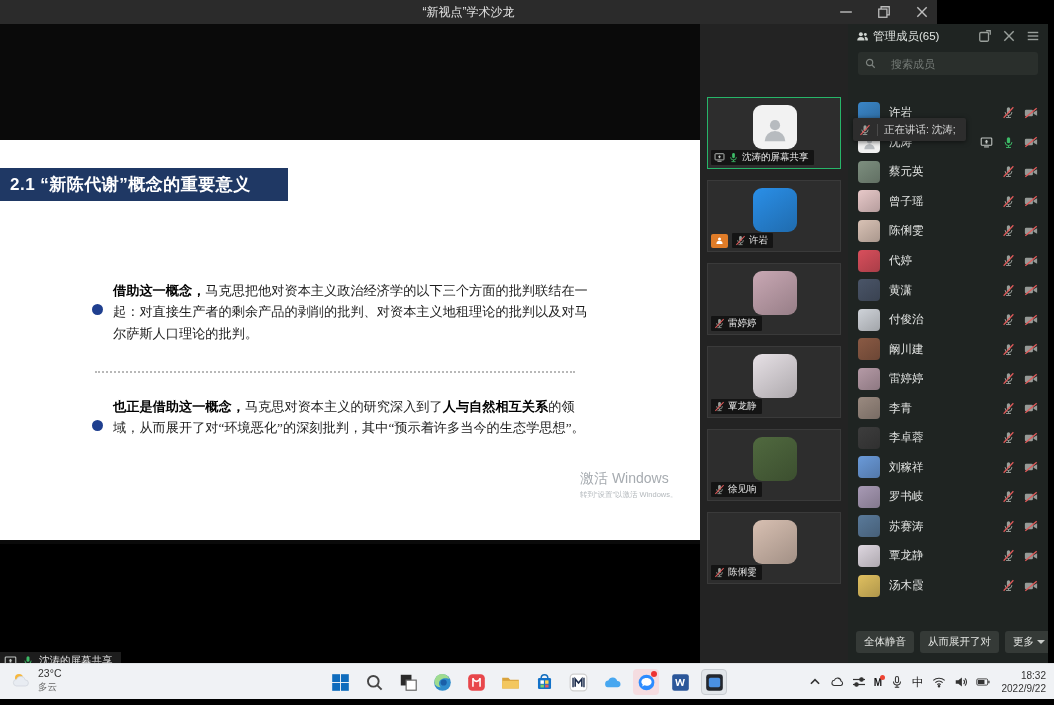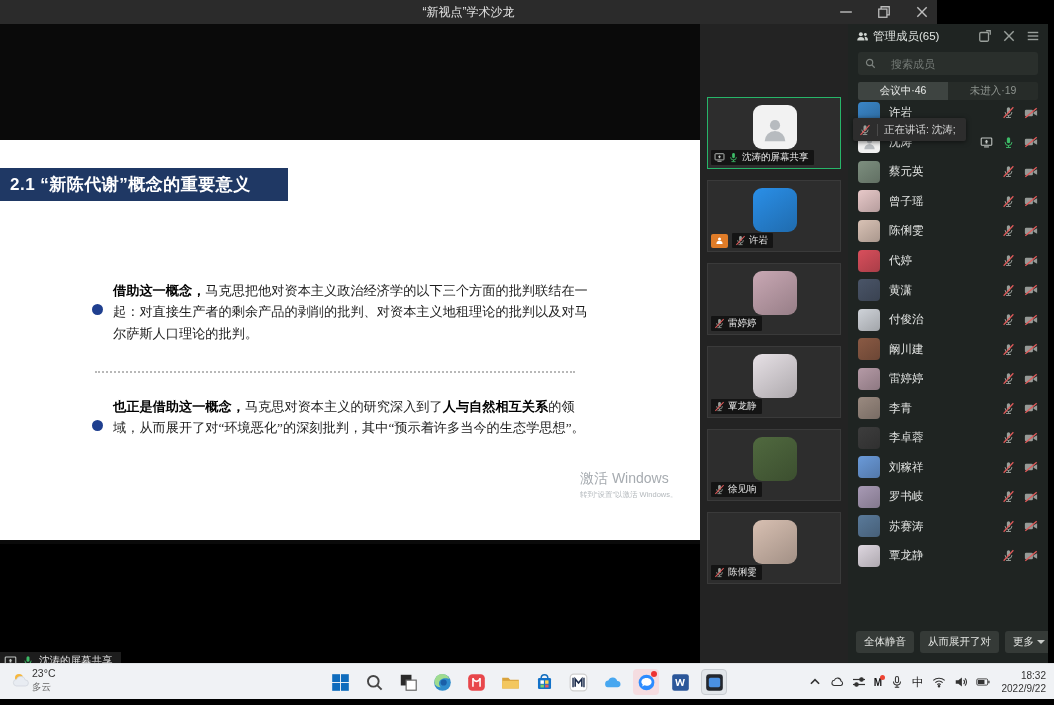--- a/index.html
+++ b/index.html
@@ -85,21 +85,21 @@
   #speak-toast .t{color:#d6d6d6;font-size:10.5px;white-space:nowrap}
   #mp-footer{position:absolute;left:0;bottom:4px;width:200px;display:flex;align-items:center;gap:6px;padding:6px 8px}
   .mp-btn{background:#353a37;border:none;border-radius:3px;color:#e2e4e1;font-size:10.5px;padding:4px 8px;
           font-family:"Liberation Sans",sans-serif;display:flex;align-items:center;gap:3px;white-space:nowrap}
   .caret{width:0;height:0;border-left:4px solid transparent;border-right:4px solid transparent;border-top:4px solid #c9ccc9;display:inline-block}
 
   #right-edge{position:absolute;left:1048px;top:24px;width:6px;height:639px;background:#000}
 
   
   #taskbar{position:absolute;left:0;top:663px;width:1054px;height:36px;background:#f0f2f5;border-top:1px solid #e2e4e7}
-  #weather{position:absolute;left:10px;top:3px;display:flex;align-items:center;}
+  #weather{position:absolute;left:10px;top:3px;display:flex;align-items:center;gap:6px}
   #weather .wt{font-size:10.5px;color:#333;line-height:1.3}
   #weather .wd{font-size:9.5px;color:#666;line-height:1.2}
   #tb-center{position:absolute;left:50%;top:0;height:36px;transform:translateX(-50%);display:flex;align-items:center;gap:8px}
   .tb-app{width:26px;height:26px;border-radius:4px;display:flex;align-items:center;justify-content:center;position:relative}
   .tb-app svg{width:19px;height:19px}
   .tb-app.meeting-icon{background:#f5dde1}
   .tb-app.meeting-icon::after{content:"";position:absolute;right:2px;top:2px;width:6px;height:6px;border-radius:50%;background:#e33}
   .tb-app.screenshare-app-icon{background:#e2e6ea;border:1px solid #c9cdd2}
   #tb-tray{position:absolute;right:8px;top:0;height:36px;display:flex;align-items:center;gap:8px}
   .tray-ic{display:flex;align-items:center;justify-content:center;color:#333;position:relative}
@@ -361,24 +361,20 @@
           </svg>
       </span>
     </div>
     <div id="mp-search">
       <svg viewBox="0 0 12 12" fill="none" stroke="currentColor" stroke-width="1.3">
           <circle cx="5" cy="5" r="3.4"></circle>
           <line x1="7.6" y1="7.6" x2="10.6" y2="10.6"></line>
         </svg>
       <input value="" placeholder="搜索成员" style="">
     </div>
-    <div id="mp-tabs">
-      <div class="mp-tab active">会议中·46</div>
-      <div class="mp-tab inactive">未进入·19</div>
-    </div>
     <div id="member-list">
   <div class="m-row">
     <span class="m-avatar" style="background: linear-gradient(145deg, rgb(58, 134, 200), rgba(0, 0, 0, 0.22)), rgb(58, 134, 200);"></span>
     <span class="m-name">许岩</span>
     <span class="m-icons">
 
       <span class="ic13 m-mic mic-muted">
               <svg viewBox="0 0 16 16">
                 <g fill="currentColor">
                   <rect x="6" y="1.5" width="4" height="7.5" rx="2"></rect>
@@ -826,20 +822,47 @@
                 <g fill="currentColor">
                   <rect x="1" y="4.2" width="9.2" height="7.6" rx="1.4"></rect>
                   <path d="M10.8 7.2L15 4.8v6.4l-4.2-2.4z"></path>
                 </g>
                 <line class="slash" x1="1.5" y1="13.5" x2="14.5" y2="2.5" stroke="#e05a5a" stroke-width="1.5"></line>
               </svg>
             </span>
     </span>
   </div>
 
+  <div class="m-row">
+    <span class="m-avatar" style="background: linear-gradient(145deg, rgb(224, 192, 96), rgba(0, 0, 0, 0.22)), rgb(224, 192, 96);"></span>
+    <span class="m-name">汤木霞</span>
+    <span class="m-icons">
+
+      <span class="ic13 m-mic mic-muted">
+              <svg viewBox="0 0 16 16">
+                <g fill="currentColor">
+                  <rect x="6" y="1.5" width="4" height="7.5" rx="2"></rect>
+                  <path d="M3.8 7.5a4.2 4.2 0 0 0 8.4 0" fill="none" stroke="currentColor" stroke-width="1.2"></path>
+                  <rect x="7.4" y="11.3" width="1.2" height="2.2"></rect>
+                  <rect x="5" y="13.5" width="6" height="1.2"></rect>
+                </g>
+                <line class="slash" x1="2" y1="14.5" x2="14" y2="1.5" stroke="#e05a5a" stroke-width="1.5"></line>
+              </svg>
+            </span>
+      <span class="ic14 m-cam cam-off">
+              <svg viewBox="0 0 16 16">
+                <g fill="currentColor">
+                  <rect x="1" y="4.2" width="9.2" height="7.6" rx="1.4"></rect>
+                  <path d="M10.8 7.2L15 4.8v6.4l-4.2-2.4z"></path>
+                </g>
+                <line class="slash" x1="1.5" y1="13.5" x2="14.5" y2="2.5" stroke="#e05a5a" stroke-width="1.5"></line>
+              </svg>
+            </span>
+    </span>
+  </div>
 </div>
     <div id="speak-toast">
       <span class="ic12 mic-muted">
           <svg viewBox="0 0 16 16">
             <g fill="currentColor">
               <rect x="6" y="1.5" width="4" height="7.5" rx="2"></rect>
               <path d="M3.8 7.5a4.2 4.2 0 0 0 8.4 0" fill="none" stroke="currentColor" stroke-width="1.2"></path>
               <rect x="7.4" y="11.3" width="1.2" height="2.2"></rect>
               <rect x="5" y="13.5" width="6" height="1.2"></rect>
             </g>

